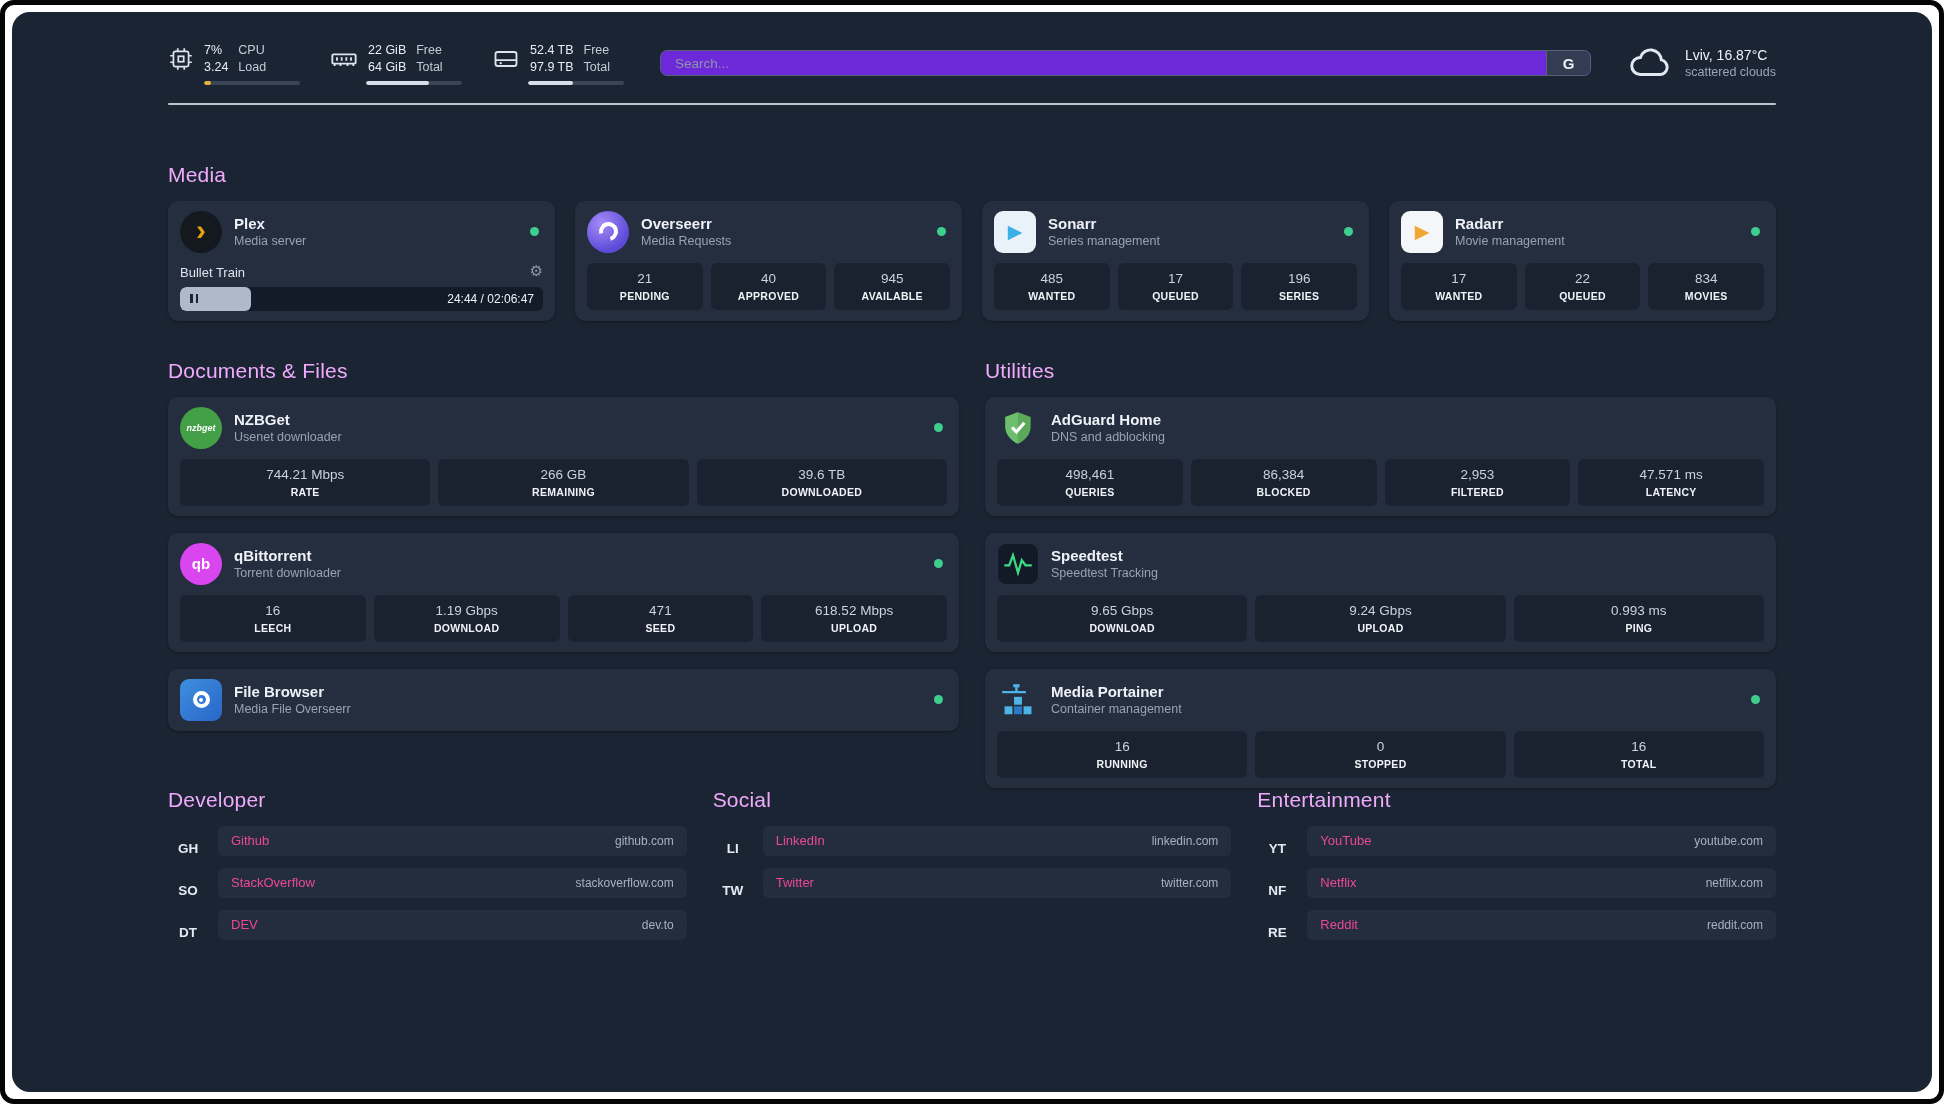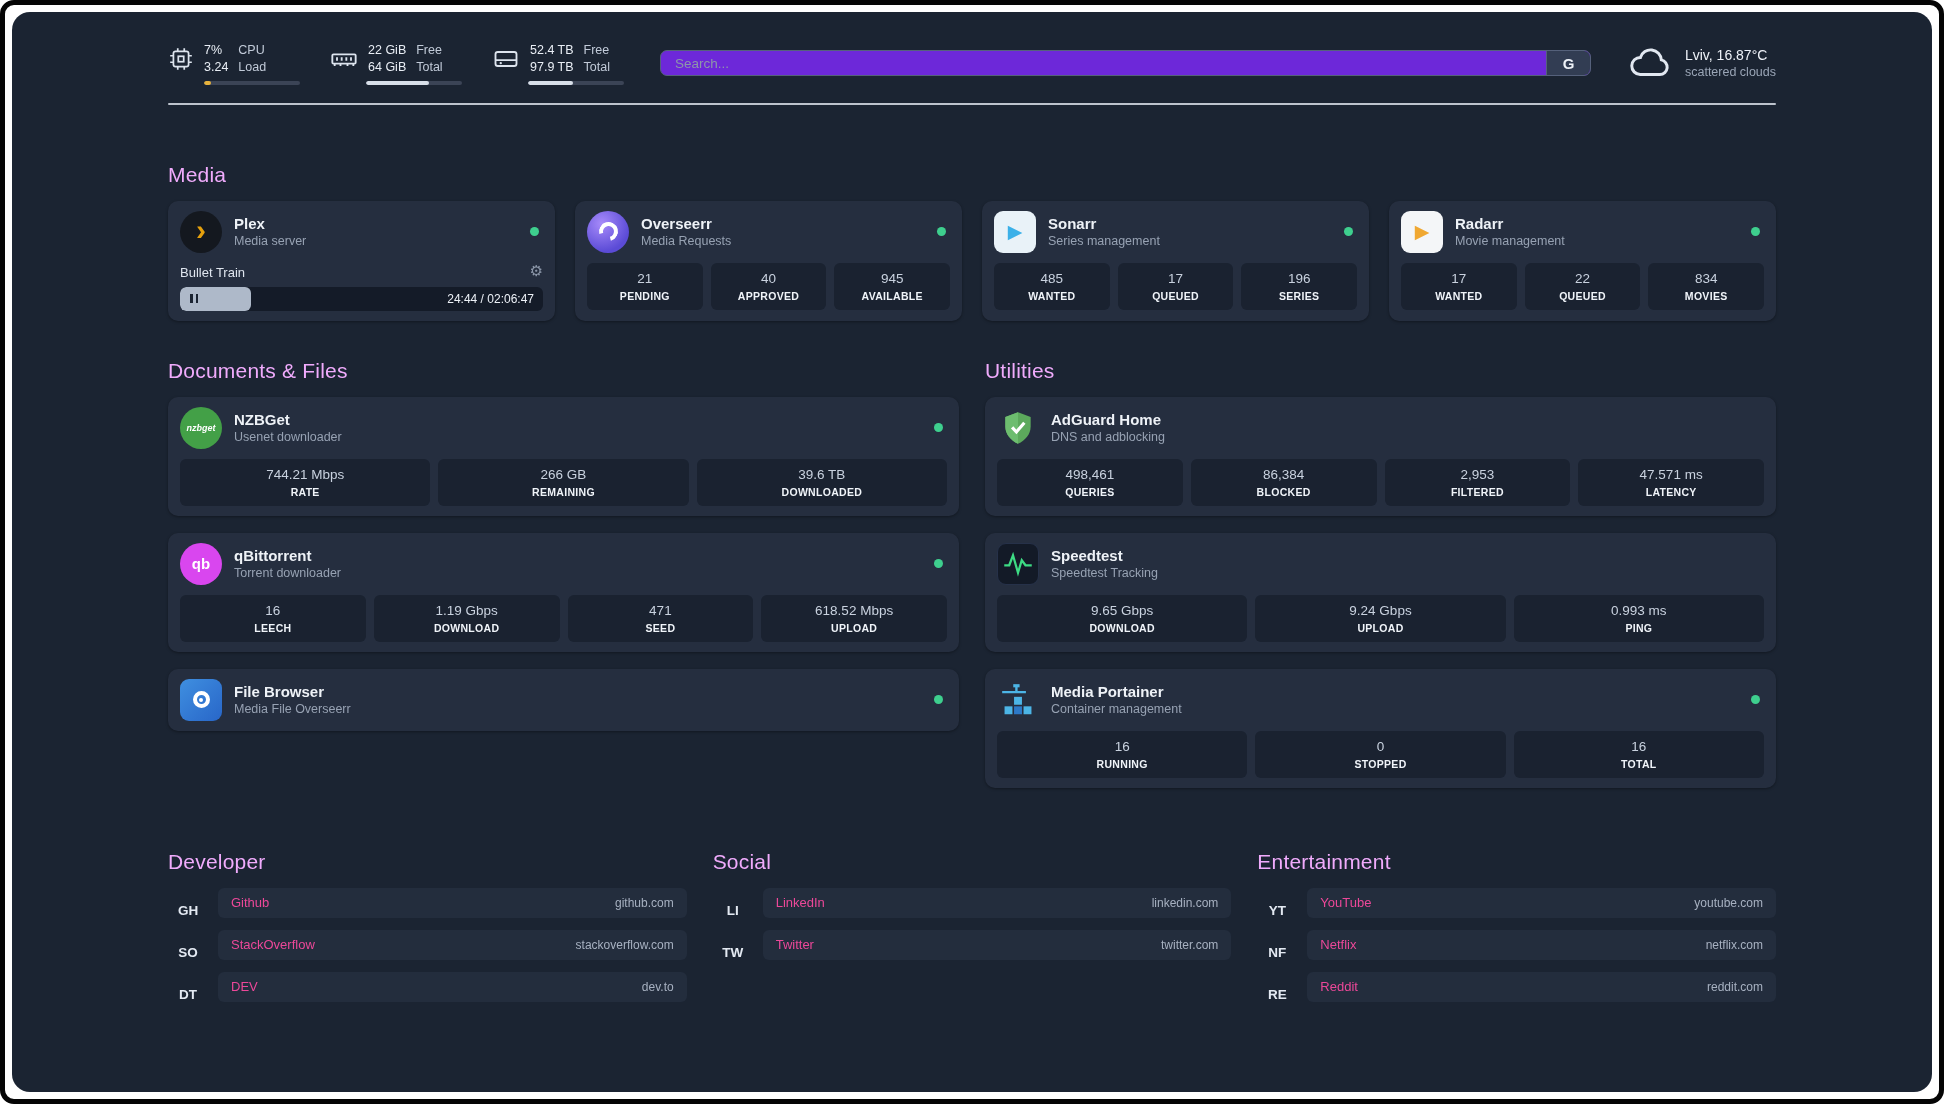--- a/index.html
+++ b/index.html
@@ -96,21 +96,21 @@
     display:flex; align-items:center; min-width:34px; }
   .pause { display:flex; gap:3px; margin-left:10px; }
   .pause span { width:2.5px; height:9px; background:#1b2432; display:block; }
   .player-time { margin-left:auto; padding-right:9px; font-size:12px; color:#edf1f7; white-space:nowrap; }
 
   
   .middle { margin-top:38px; display:grid; grid-template-columns:1fr 1fr; gap:26px; align-items:start; }
   .col-cards { margin-top:14px; display:flex; flex-direction:column; gap:17px; }
 
   
-  .bookmarks { margin-top:62px; display:grid; grid-template-columns:repeat(3,1fr); gap:26px; align-items:start; }
+  .bookmarks { display:grid; grid-template-columns:repeat(3,1fr); gap:26px; align-items:start; }
   .bm-rows { margin-top:14px; display:flex; flex-direction:column; gap:12px; }
   .bm-row { display:flex; align-items:flex-end; gap:10px; cursor:pointer; }
   .bm-abbr { width:40px; text-align:center; font-size:13.5px; font-weight:600; color:#e3e9f2; flex:0 0 auto; }
   .bm-pill { flex:1; height:30px; background:#232d3d; border-radius:6px;
     display:flex; align-items:center; justify-content:space-between; padding:0 13px; }
   .bm-name { font-size:13px; color:#ec4899; }
   .bm-domain { font-size:12px; color:#a7b1c1; }
 
   svg { display:block; }
 </style>

